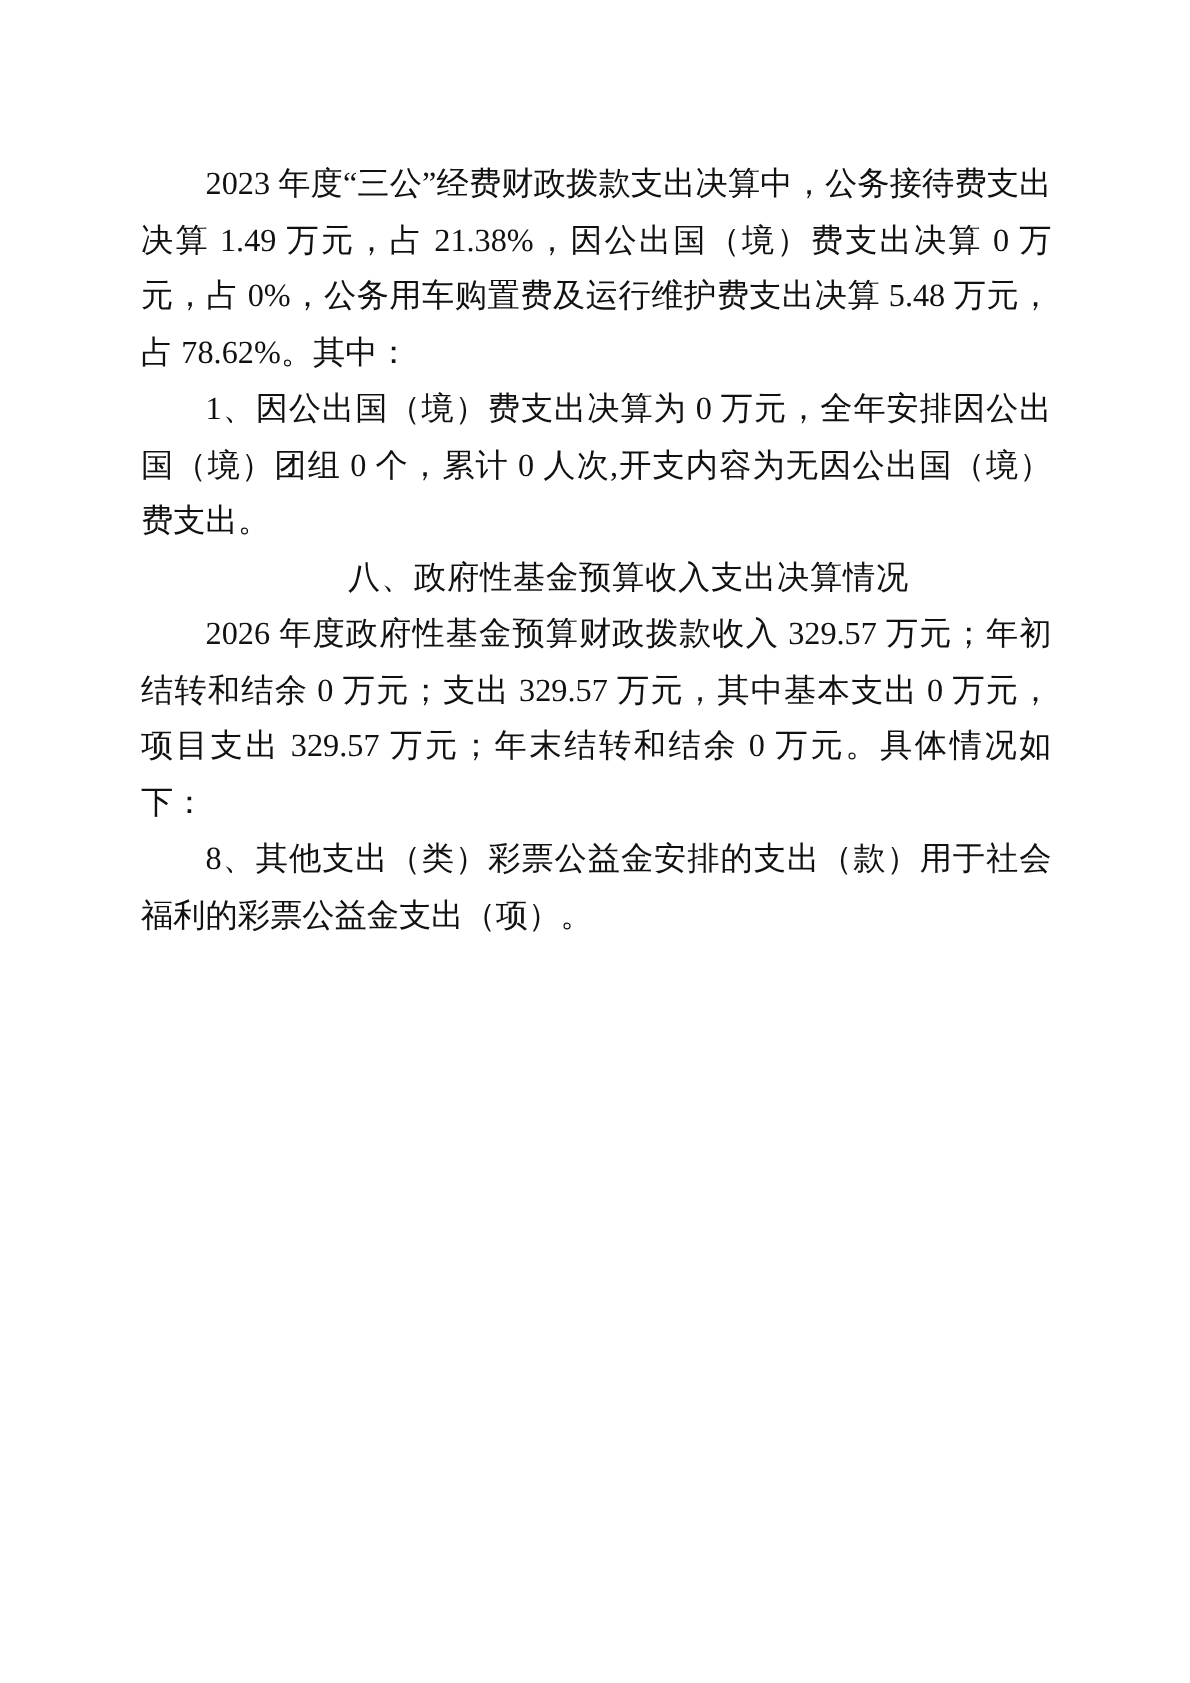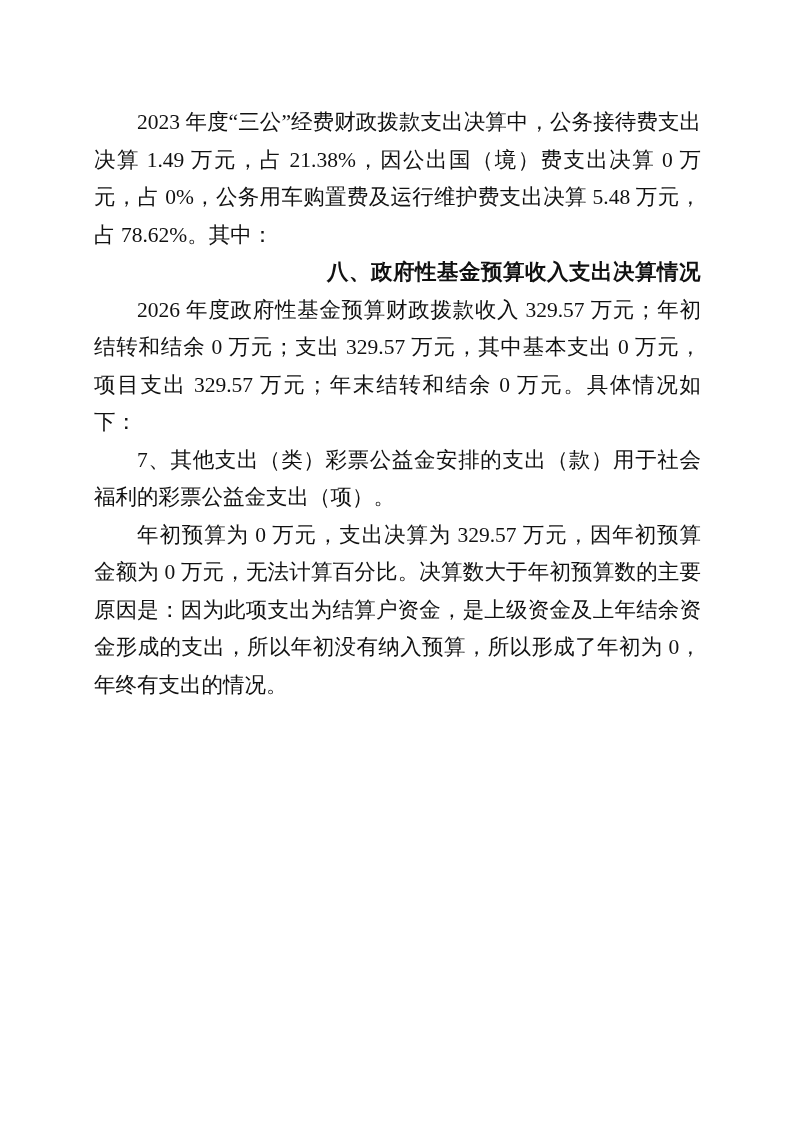--- a/index.html
+++ b/index.html
@@ -23,44 +23,44 @@
   .para {
     margin: 0;
     text-indent: 2em;
     text-align: justify;
     text-justify: inter-character;
     word-break: break-all;
   }
   .heading {
     margin: 0;
     text-indent: 2em;
-    text-align: right;
+    text-align: center;
     font-family: "Liberation Sans", "DejaVu Sans", sans-serif;
-    font-weight: bold;
+    font-weight: normal;
     font-size: 21.5px;
     line-height: 37.5px;
     letter-spacing: 0.5px;
   }
   .spacer-line {
     height: 37.5px;
   }
 </style>
 </head>
 <body>
 
 <div class="page">
 
   <p class="para">2023 年度“三公”经费财政拨款支出决算中，公务接待费支出决算 1.49 万元，占 21.38%，因公出国（境）费支出决算 0 万元，占 0%，公务用车购置费及运行维护费支出决算 5.48 万元，占 78.62%。其中：</p>
 
+  <p class="para">1、因公出国（境）费支出决算为 0 万元，全年安排因公出国（境）团组 0 个，累计 0 人次,开支内容为无因公出国（境）费支出。</p>
 
 
 
   <h2 class="heading">八、政府性基金预算收入支出决算情况</h2>
 
   <p class="para">2026 年度政府性基金预算财政拨款收入 329.57 万元；年初结转和结余 0 万元；支出 329.57 万元，其中基本支出 0 万元，项目支出 329.57 万元；年末结转和结余 0 万元。具体情况如下：</p>
 
-  <p class="para">7、其他支出（类）彩票公益金安排的支出（款）用于社会福利的彩票公益金支出（项）。</p>
+  <p class="para">8、其他支出（类）彩票公益金安排的支出（款）用于社会福利的彩票公益金支出（项）。</p>
 
-  <p class="para">年初预算为 0 万元，支出决算为 329.57 万元，因年初预算金额为 0 万元，无法计算百分比。决算数大于年初预算数的主要原因是：因为此项支出为结算户资金，是上级资金及上年结余资金形成的支出，所以年初没有纳入预算，所以形成了年初为 0，年终有支出的情况。</p>
 
   <div class="spacer-line"></div>
 
 </div>
 
 </body></html>

